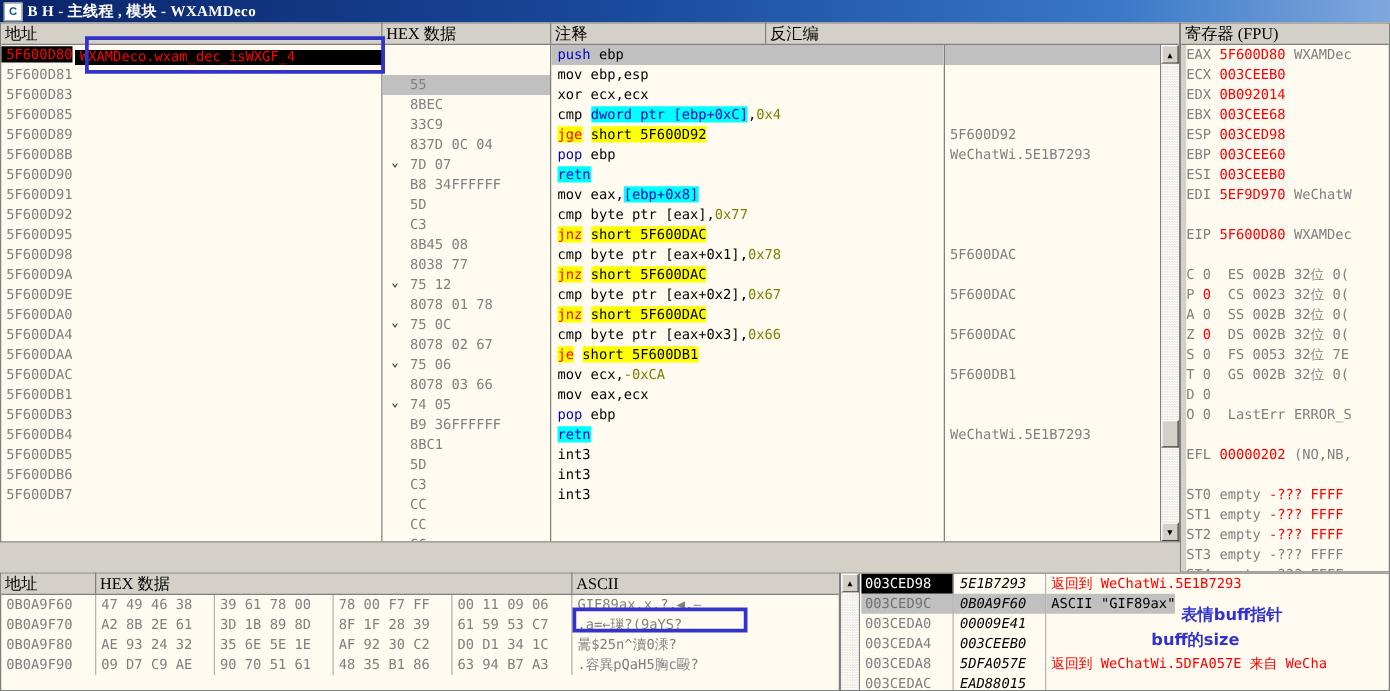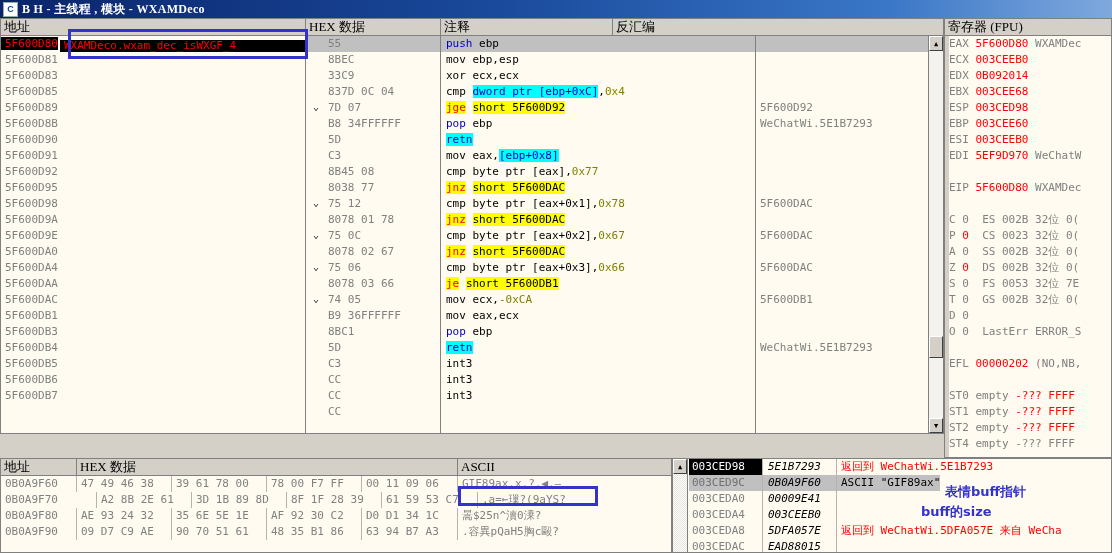--- a/index.html
+++ b/index.html
@@ -171,21 +171,21 @@
           <div class="row"><span class="addrtxt">5F600DAA</span></div>
           <div class="row"><span class="addrtxt">5F600DAC</span></div>
           <div class="row"><span class="addrtxt">5F600DB1</span></div>
           <div class="row"><span class="addrtxt">5F600DB3</span></div>
           <div class="row"><span class="addrtxt">5F600DB4</span></div>
           <div class="row"><span class="addrtxt">5F600DB5</span></div>
           <div class="row"><span class="addrtxt">5F600DB6</span></div>
           <div class="row"><span class="addrtxt">5F600DB7</span></div>
         </div>
       <div class="col" id="col-hex" style="left:305px;width:134px">
-          <div class="row selgrey" style="position: relative;"><span class="hextxt">55</span></div>
+          <div class="row selgrey" style="position: relative; margin-top: 24px;"><span class="hextxt">55</span></div>
           <div class="row" style="position: relative;"><span class="hextxt">8BEC</span></div>
           <div class="row" style="position: relative;"><span class="hextxt">33C9</span></div>
           <div class="row" style="position: relative;"><span class="hextxt">837D 0C 04</span></div>
           <div class="row" style="position: relative;"><span class="chev">⌄</span><span class="hextxt">7D 07</span></div>
           <div class="row" style="position: relative;"><span class="hextxt">B8 34FFFFFF</span></div>
           <div class="row" style="position: relative;"><span class="hextxt">5D</span></div>
           <div class="row" style="position: relative;"><span class="hextxt">C3</span></div>
           <div class="row" style="position: relative;"><span class="hextxt">8B45 08</span></div>
           <div class="row" style="position: relative;"><span class="hextxt">8038 77</span></div>
           <div class="row" style="position: relative;"><span class="chev">⌄</span><span class="hextxt">75 12</span></div>
@@ -298,41 +298,42 @@
         <div class="rrow"><span class="flagname">S</span> <span class="flagv">0</span>&nbsp;&nbsp;<span class="rcmt">FS 0053 32位 7E</span></div>
         <div class="rrow"><span class="flagname">T</span> <span class="flagv">0</span>&nbsp;&nbsp;<span class="rcmt">GS 002B 32位 0(</span></div>
         <div class="rrow"><span class="flagname">D</span> <span class="flagv">0</span></div>
         <div class="rrow"><span class="flagname">O</span> <span class="flagv">0</span>&nbsp;&nbsp;<span class="rcmt">LastErr ERROR_S</span></div>
         <div class="rrow">&nbsp;</div>
         <div class="rrow"><span class="rname">EFL</span> <span class="rval">00000202</span> <span class="rcmt">(NO,NB,</span></div>
         <div class="rrow">&nbsp;</div>
         <div class="rrow"><span class="rname">ST0</span> <span class="rcmt">empty</span> <span class="rval">-??? FFFF</span></div>
         <div class="rrow"><span class="rname">ST1</span> <span class="rcmt">empty</span> <span class="rval">-??? FFFF</span></div>
         <div class="rrow"><span class="rname">ST2</span> <span class="rcmt">empty</span> <span class="rval">-??? FFFF</span></div>
+        <div class="rrow"><span class="rname">ST3</span> <span class="rcmt">empty</span> <span class="rcmt">-??? FFFF</span></div>
         <div class="rrow"><span class="rname">ST4</span> <span class="rcmt">empty</span> <span class="rcmt">-??? FFFF</span></div>
       </div>
   </div>
 
   <div class="panel" id="dump">
     <div class="hdr">
       <div class="seg" style="width:76px">地址</div>
       <div class="seg" style="width:381px">HEX 数据</div>
       <div class="seg" style="width:213px;border-right:none">ASCII</div>
     </div>
     <div class="dump-body" id="dump-body">
         <div class="drow">
           <span class="dcell" style="width:76px">0B0A9F60</span>
           <span class="dcell" style="width:95px">47 49 46 38</span>
           <span class="dcell" style="width:95px">39 61 78 00</span>
           <span class="dcell" style="width:95px">78 00 F7 FF</span>
           <span class="dcell last" style="width:96px">00 11 09 06</span>
           <span class="dascii">GIF89ax.x.?.◀.—</span>
         </div>
         <div class="drow">
-          <span class="dcell" style="width:96px">0B0A9F70</span>
+          <span class="dcell" style="width:76px">0B0A9F70</span>
           <span class="dcell" style="width:95px">A2 8B 2E 61</span>
           <span class="dcell" style="width:95px">3D 1B 89 8D</span>
           <span class="dcell" style="width:95px">8F 1F 28 39</span>
           <span class="dcell last" style="width:96px">61 59 53 C7</span>
           <span class="dascii"> .a=←璅?(9aYS?</span>
         </div>
         <div class="drow">
           <span class="dcell" style="width:76px">0B0A9F80</span>
           <span class="dcell" style="width:95px">AE 93 24 32</span>
           <span class="dcell" style="width:95px">35 6E 5E 1E</span>

